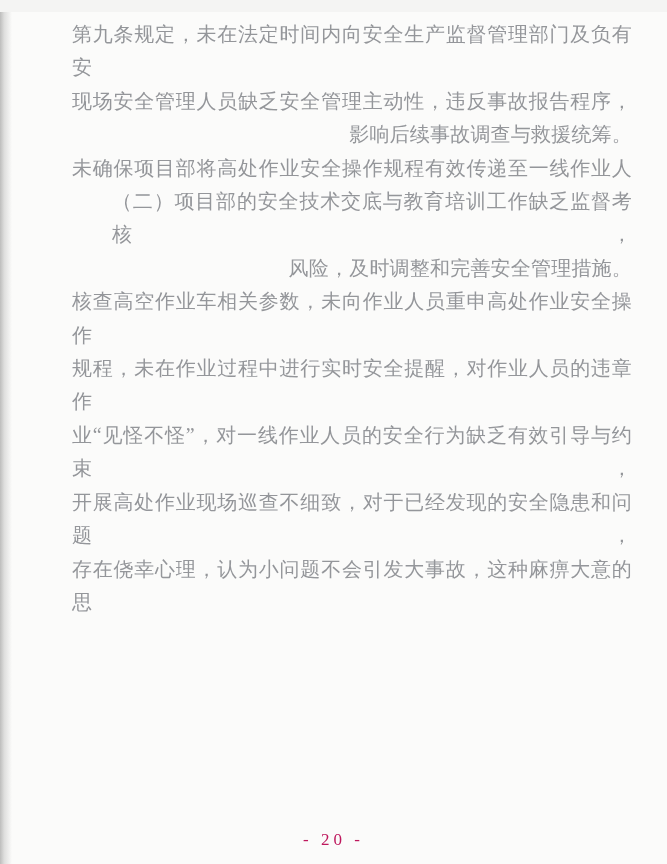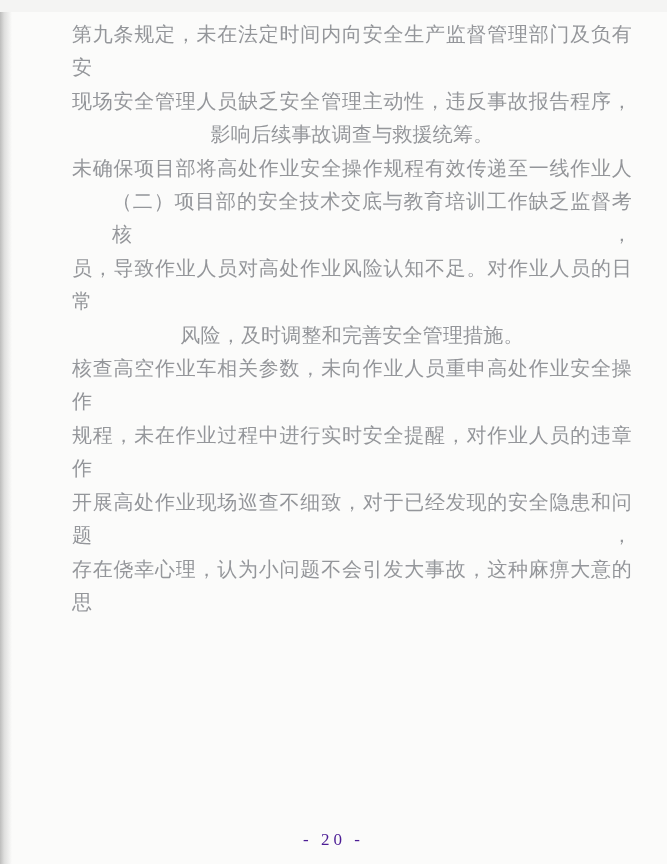--- a/index.html
+++ b/index.html
@@ -30,57 +30,57 @@
     left: 72px;
     top: 6px;
     width: 560px;
   }
   .line {
     font-size: 20px;
     line-height: 33.4px;
     letter-spacing: 0.2px;
     color: #94969a;
     white-space: nowrap;
-    text-align: center;
+    text-align: right;
   }
   .line.justify {
     white-space: normal;
     text-align: justify;
     text-align-last: justify;
     text-justify: inter-character;
   }
   .line.indent {
     padding-left: 2em;
   }
   .footer {
     position: absolute;
     left: 0;
     right: 0;
     bottom: 26px;
     text-align: center;
     font-size: 17px;
     letter-spacing: 4px;
-    color: #4c1d95;
+    color: #be185d;
     font-family: "Liberation Serif", "DejaVu Serif", serif;
   }
 </style>
 </head>
 <body>
 
 <div class="page">
   <div class="scan-edge"></div>
   <div class="content">
       <div class="line justify">第九条规定，未在法定时间内向安全生产监督管理部门及负有安</div>
       <div class="line justify">现场安全管理人员缺乏安全管理主动性，违反事故报告程序，</div>
       <div class="line">影响后续事故调查与救援统筹。</div>
       <div class="line justify">未确保项目部将高处作业安全操作规程有效传递至一线作业人</div>
       <div class="line indent justify">（二）项目部的安全技术交底与教育培训工作缺乏监督考核，</div>
-      <div class="line justify">员，导致作业人员对高处作业风险认知不足。对作业人员的日常</div>
       <div class="line">风险，及时调整和完善安全管理措施。</div>
       <div class="line justify">核查高空作业车相关参数，未向作业人员重申高处作业安全操作</div>
       <div class="line justify">规程，未在作业过程中进行实时安全提醒，对作业人员的违章作</div>
+      <div class="line justify">业“见怪不怪”，对一线作业人员的安全行为缺乏有效引导与约束，</div>
       <div class="line justify">开展高处作业现场巡查不细致，对于已经发现的安全隐患和问题，</div>
       <div class="line justify">存在侥幸心理，认为小问题不会引发大事故，这种麻痹大意的思</div>
     </div>
   <div class="footer">
     <span>- 20 -</span>
   </div>
 </div>
 
 </body></html>

